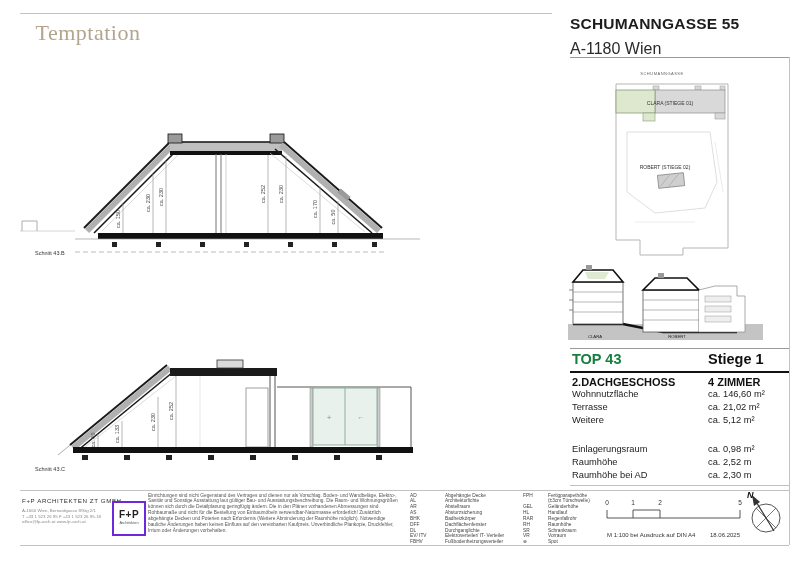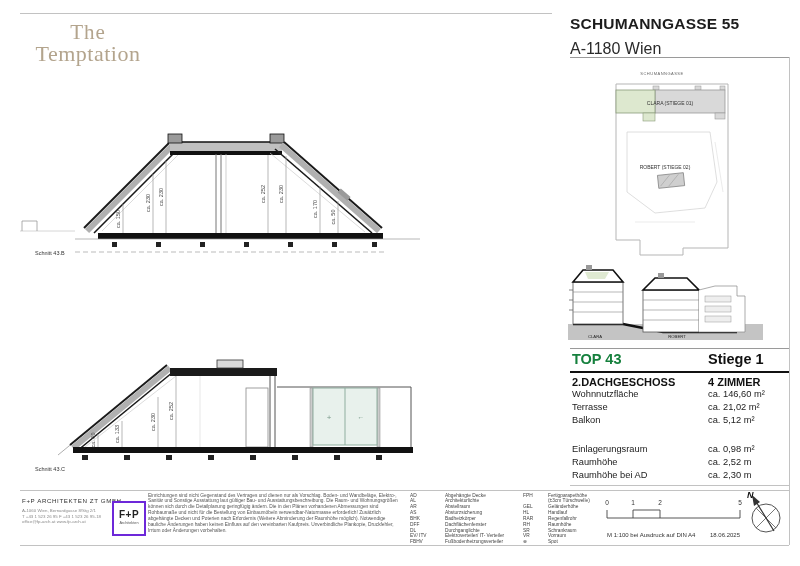--- a/index.html
+++ b/index.html
@@ -45,21 +45,20 @@
 <div class="hline" style="left:20px;top:13px;width:532px;"></div>
 <div class="hline" style="left:570px;top:57px;width:219px;background:#9a9a9a;"></div>
 <div class="vline" style="left:789px;top:57px;height:488px;"></div>
 <div class="hline" style="left:570px;top:348px;width:219px;background:#9a9a9a;"></div>
 <div class="hline" style="left:570px;top:371px;width:219px;height:2px;background:#111;"></div>
 <div class="hline" style="left:570px;top:485px;width:219px;"></div>
 <div class="hline" style="left:20px;top:490px;width:769px;"></div>
 <div class="hline" style="left:20px;top:545px;width:769px;"></div>
 
 <div class="abs logo">
-  <div class="l1">The</div>
   <div class="l2">Temptation</div>
 </div>
 
 <div class="abs title">SCHUMANNGASSE 55</div>
 <div class="abs subtitle">A-1180 Wien</div>
 
 <svg class="abs" style="left:20px;top:128px;" width="410" height="135" viewBox="0 0 410 135">
   <g>
     <line x1="0" y1="103" x2="55" y2="103" stroke="#cccccc" stroke-width="0.8"></line>
     <polyline points="2,103 2,93 17,93 17,103" fill="none" stroke="#999" stroke-width="0.8"></polyline>
@@ -239,21 +238,21 @@
 
 <div class="irow" style="top:389px;">
   <span>Wohnnutzfläche</span>
   <span class="val">ca. 146,60 m²</span>
 </div>
 <div class="irow" style="top:402px;">
   <span>Terrasse</span>
   <span class="val">ca. 21,02 m²</span>
 </div>
 <div class="irow" style="top:415px;">
-  <span>Balkon</span>
+  <span>Weitere</span>
   <span class="val">ca. 5,12 m²</span>
 </div>
 <div class="irow" style="top:444px;">
   <span>Einlagerungsraum</span>
   <span class="val">ca. 0,98 m²</span>
 </div>
 <div class="irow" style="top:457px;">
   <span>Raumhöhe</span>
   <span class="val">ca. 2,52 m</span>
 </div>

